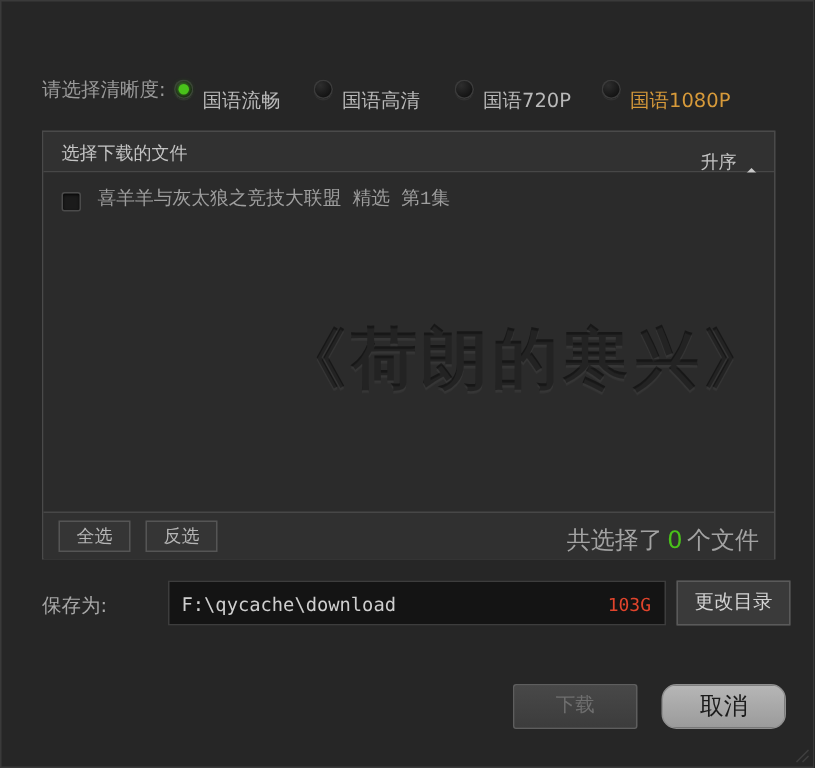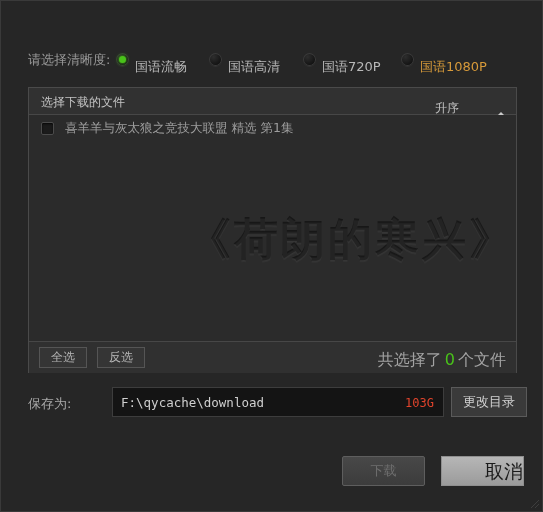--- a/index.html
+++ b/index.html
@@ -122,21 +122,20 @@
     left: 12px; top: 6px;
     font-size: 12px;
     color: #c4c4c4;
   }
   #sort-control {
     position: absolute;
     right: 10px; top: 12px;
     display: flex;
     align-items: flex-end;
     cursor: pointer;
-    gap: 32px;
   }
   #sort-label { font-size: 12px; color: #c4c4c4; margin-right: 5px; }
   #sort-arrow {
     width: 0; height: 0;
     border-left: 5px solid transparent;
     border-right: 5px solid transparent;
     border-bottom: 5px solid #c9c9c9;
     margin-top: 1px;
   }
   #list-body {
@@ -155,24 +154,25 @@
     letter-spacing: 3px;
     color: rgba(255,255,255,0.018);
     text-shadow: 0 1px 0 rgba(255,255,255,0.035), 0 -1px 0 rgba(0,0,0,0.45);
     user-select: none;
     pointer-events: none;
     white-space: nowrap;
   }
   .file-row {
     position: relative;
     display: flex;
-    align-items: center;
+    align-items: flex-end;
     height: 26px;
     padding-left: 12px;
     cursor: pointer;
+    font-family: Liberation Mono, monospace;
   }
   .cb {
     width: 13px; height: 13px;
     box-sizing: border-box;
     background: #1b1b1b;
     border: 1px solid #4b4b4b;
     border-radius: 2px;
     flex: none;
     box-shadow: inset 0 1px 2px rgba(0,0,0,0.8);
   }
@@ -293,25 +293,25 @@
     text-align: center;
     cursor: default;
   }
   #btn-cancel {
     position: absolute;
     left: 440px; top: 455px;
     width: 83px; height: 30px;
     box-sizing: border-box;
     background: linear-gradient(to bottom, #b6b6b6 0%, #9b9b9b 100%);
     border: 1px solid #8f8f8f;
-    border-radius: 0;
+    border-radius: 10px;
     color: #1b1b1b;
-    font-size: 19px;
+    font-size: 16px;
     line-height: 28px;
-    text-align: right;
+    text-align: center;
     cursor: pointer;
   }
   #resize-grip {
     position: absolute;
     right: 2px; bottom: 2px;
     width: 10px; height: 10px;
     opacity: 0.25;
   }
 </style>
 </head>

